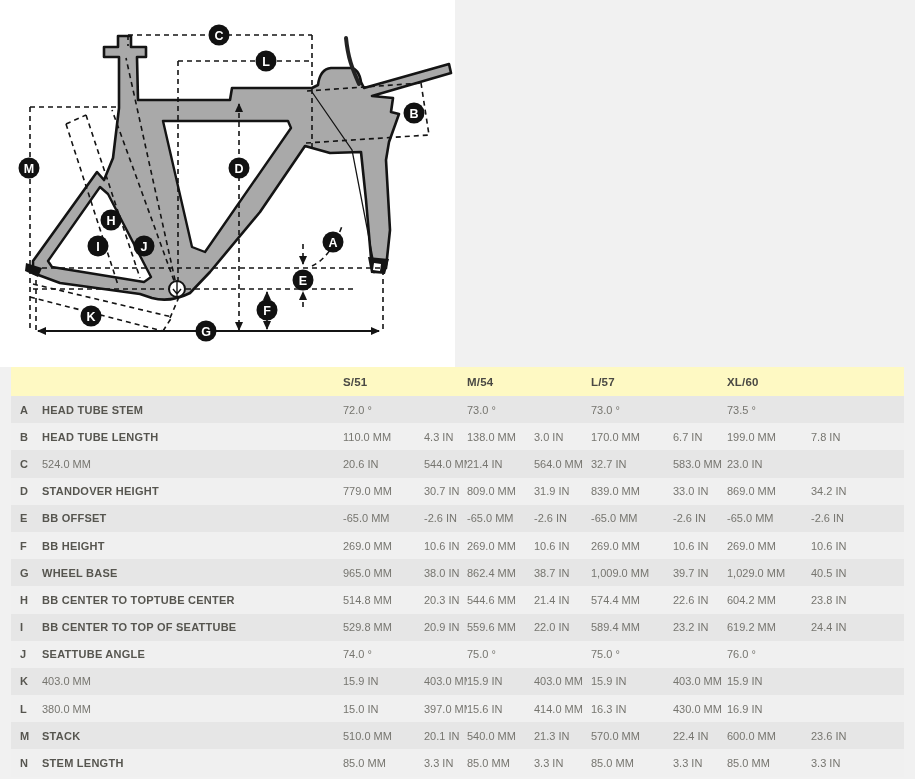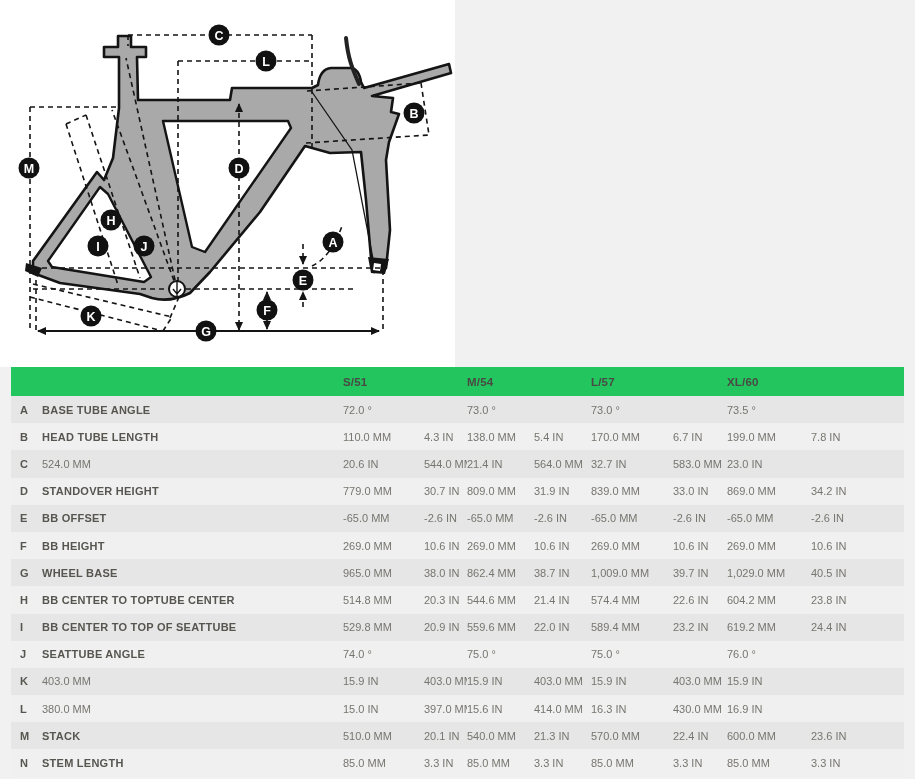--- a/index.html
+++ b/index.html
@@ -15,21 +15,21 @@
   .diagram-panel svg{display:block;width:455px;height:367px;}
 
   .geo-table{
     position:absolute;left:11px;top:367px;width:893px;
     font-size:11px;color:#6e6d68;
   }
   .thead{
     display:grid;height:29px;align-items:center;
     grid-template-columns:22px 301px 124px 124px 136px 1fr;
     padding-left:9px;box-sizing:border-box;
-    background:#22c55e;
+    background:#fef9c3;
   }
   .thead .hcell{font-weight:bold;color:#4a4944;font-size:11.5px;letter-spacing:.2px;}
   .trow{
     display:grid;height:27.2px;align-items:center;
     grid-template-columns:22px 301px 81px 43px 67px 57px 82px 54px 84px 1fr;
     padding-left:9px;box-sizing:border-box;
   }
   .trow:nth-child(odd){background:#e6e6e6;}
   .trow:nth-child(even){background:#f0f0f0;}
   .cell{white-space:nowrap;overflow:hidden;}
@@ -186,37 +186,37 @@
     <div class="hcell"></div>
     <div class="hcell"></div>
     <div class="hcell">S/51</div>
     <div class="hcell">M/54</div>
     <div class="hcell">L/57</div>
     <div class="hcell">XL/60</div>
   </div>
   <div>
       <div class="trow">
         <div class="cell letter">A</div>
-        <div class="cell name">BASE TUBE ANGLE</div>
+        <div class="cell name">HEAD TUBE STEM</div>
         <div class="cell val">72.0 °</div>
         <div class="cell val"></div>
         <div class="cell val">73.0 °</div>
         <div class="cell val"></div>
         <div class="cell val">73.0 °</div>
         <div class="cell val"></div>
         <div class="cell val">73.5 °</div>
         <div class="cell val"></div>
       </div>
       <div class="trow">
         <div class="cell letter">B</div>
         <div class="cell name">HEAD TUBE LENGTH</div>
         <div class="cell val">110.0 MM</div>
         <div class="cell val">4.3 IN</div>
         <div class="cell val">138.0 MM</div>
-        <div class="cell val">5.4 IN</div>
+        <div class="cell val">3.0 IN</div>
         <div class="cell val">170.0 MM</div>
         <div class="cell val">6.7 IN</div>
         <div class="cell val">199.0 MM</div>
         <div class="cell val">7.8 IN</div>
       </div>
       <div class="trow">
         <div class="cell letter">C</div>
         <div class="cell val">524.0 MM</div>
         <div class="cell val">20.6 IN</div>
         <div class="cell val">544.0 MM</div>

